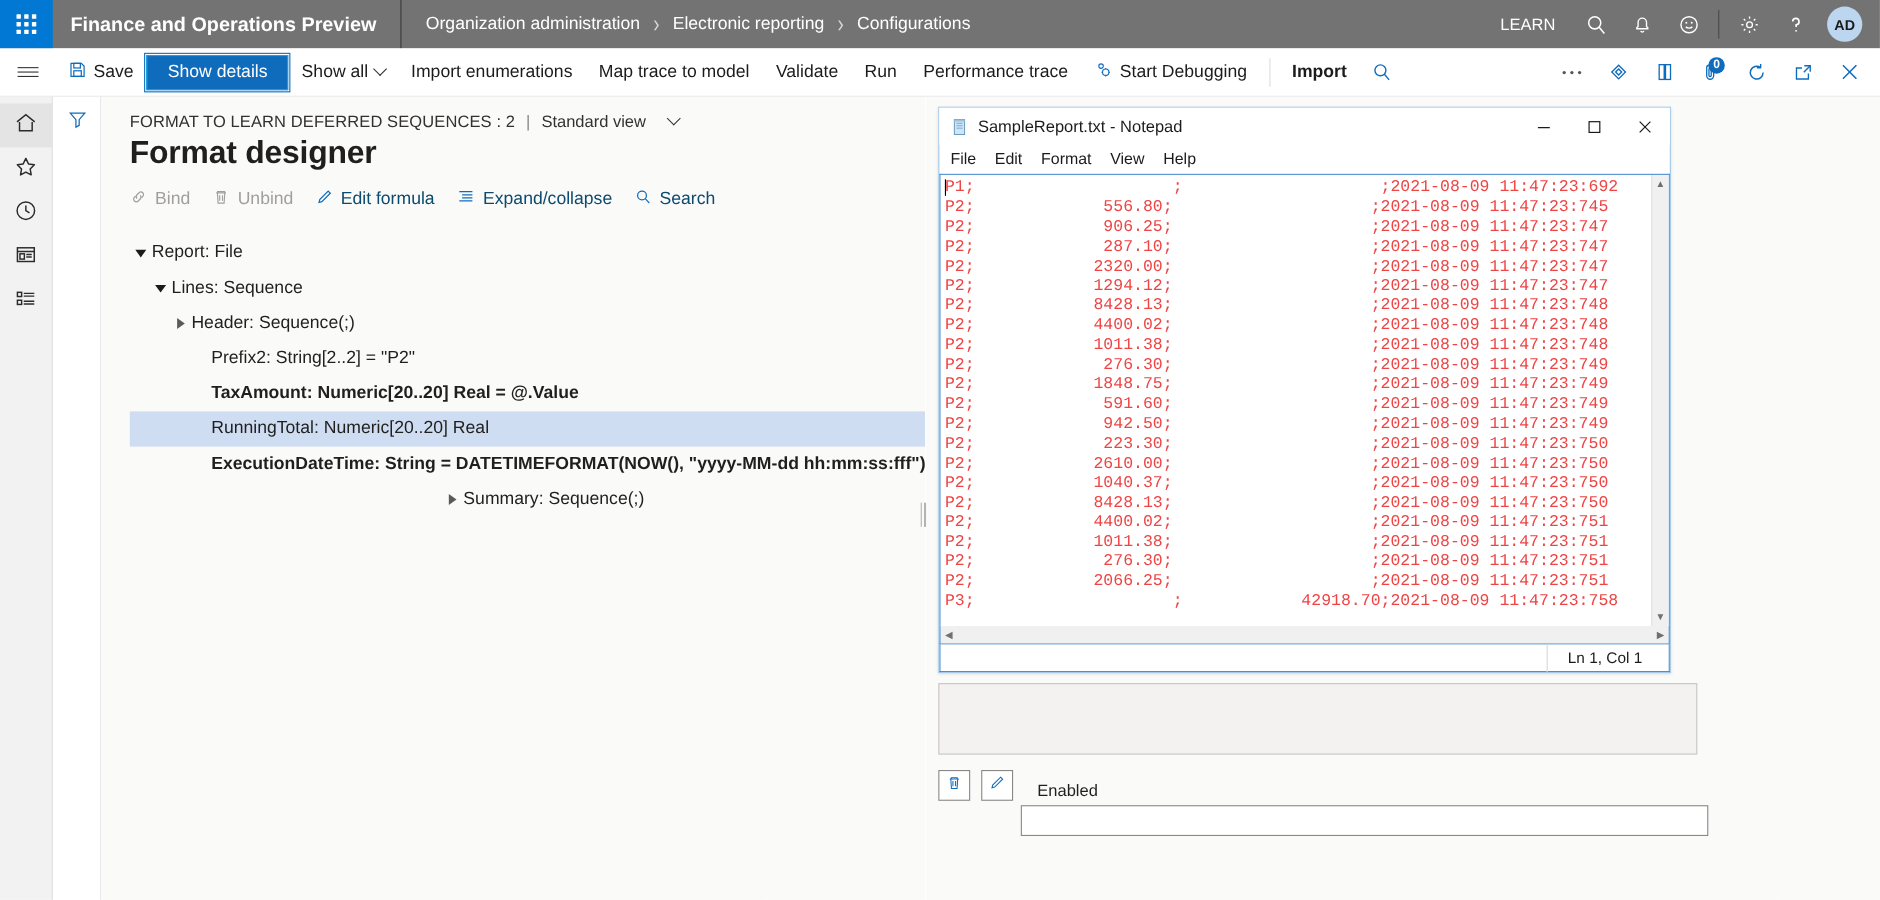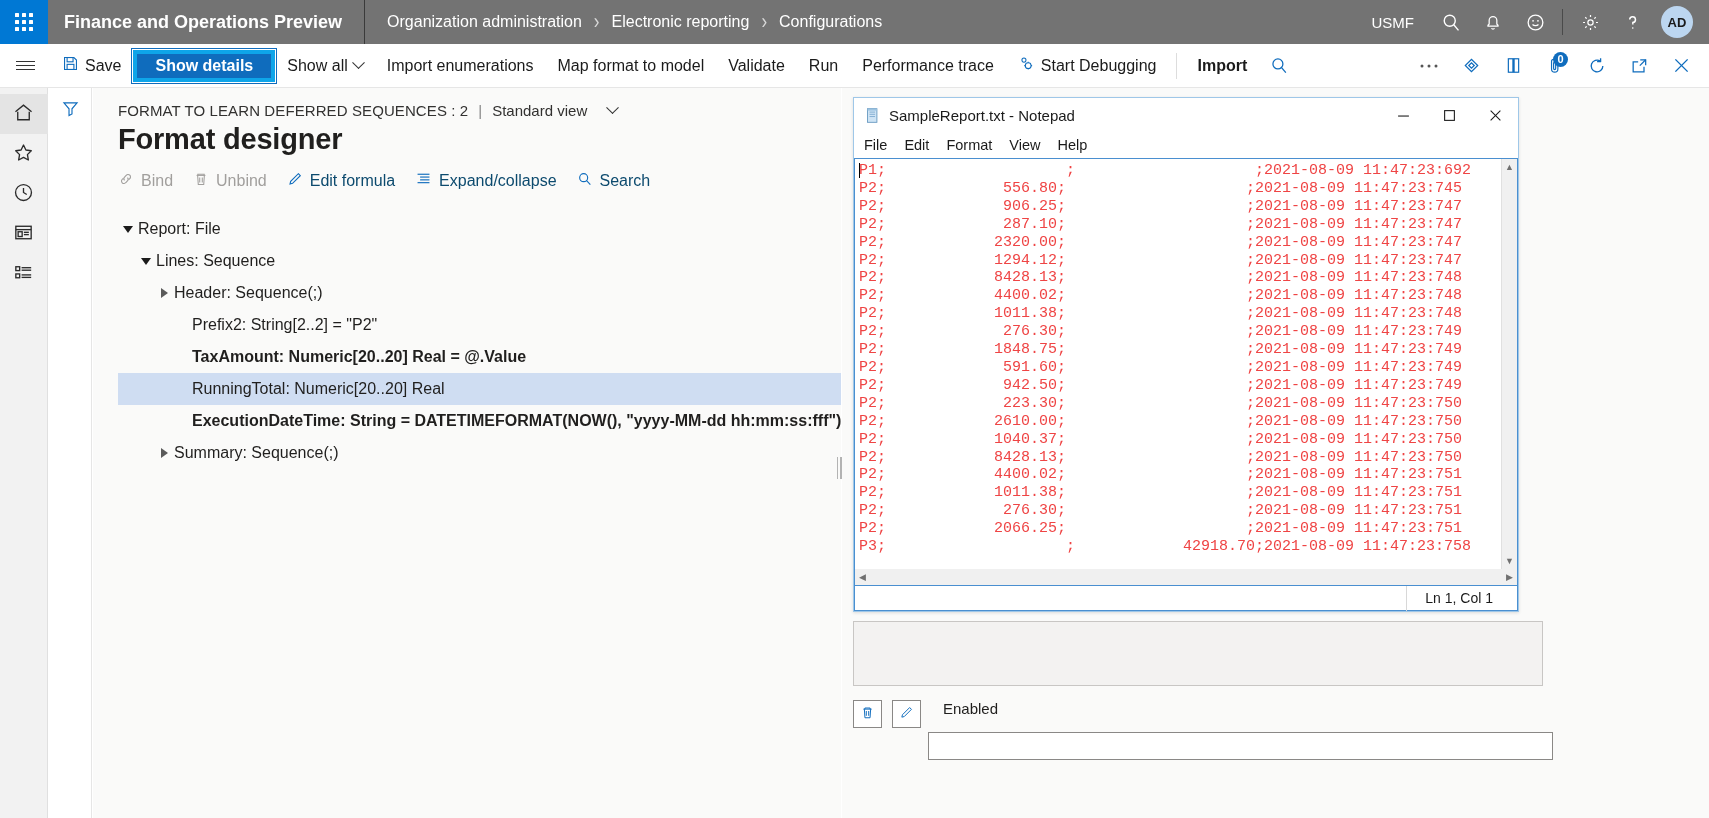--- a/index.html
+++ b/index.html
@@ -90,22 +90,22 @@
   }
   .hamburger b { display:block; width: 19px; height: 1.6px; background: #333; margin: 2.6px 0; }
   .ap-btn {
     display: flex; align-items: center; gap: 6px;
     padding: 0 11px; height: 32px;
     color: #1b1b1b; white-space: nowrap;
     border: 1px solid transparent;
   }
   .ap-btn.primary {
     background: #0f6cbd; color: #ffffff;
-    font-weight: 700; padding: 0 18px; height: 32px;
-    border: 4px solid #0ea5e9;
+    font-weight: 400; padding: 0 18px; height: 32px;
+    border: 1px solid #0ea5e9;
     outline: 1px solid #0f6cbd; outline-offset: 1px;
   }
   .ap-btn.bold { font-weight: bold; }
   .ap-sep { width: 1px; height: 26px; background: #dddddd; margin: 0 8px; }
   .chev-sm {
     display: inline-block; width: 9px; height: 9px;
     border-right: 1.6px solid #333; border-bottom: 1.6px solid #333;
     transform: rotate(45deg) translate(-2px,-2px);
   }
   .ap-right { margin-left: auto; display: flex; align-items: center; padding-right: 8px; gap: 2px; }
@@ -304,21 +304,21 @@
 
   
   .outputbox {
     position: absolute; left: 11px; top: 533px;
     width: 690px; height: 65px;
     background: #f3f2f1; border: 1px solid #c8c6c4;
   }
   .footer-row {
     position: absolute; left: 11px; top: 612px;
     width: 700px; height: 28px;
-    display: flex; align-items: flex-start; gap: 10px;
+    display: flex; align-items: flex-end; gap: 10px;
   }
   .sq-btn {
     width: 29px; height: 28px;
     border: 1px solid #8a8886; background: #ffffff;
     display: flex; align-items: center; justify-content: center;
     color: #0f6cbd;
   }
   .enabled-label { font-size: 15px; color: #201f1e; margin-left: 12px; }
   .bottom-field {
     position: absolute; left: 86px; top: 644px;
@@ -346,21 +346,21 @@
   <div class="app-title">Finance and Operations Preview</div>
   <div class="nav-divider"></div>
   <div class="breadcrumb">
     <span class="crumb">Organization administration</span>
     <span class="sep">›</span>
     <span class="crumb">Electronic reporting</span>
     <span class="sep">›</span>
     <span class="crumb">Configurations</span>
   </div>
   <div class="topbar-right">
-    <span class="company-code">USMF</span>
+    <span class="company-code">LEARN</span>
     <span class="tb-icon">
       <svg width="21" height="21" viewBox="0 0 24 24" fill="none" stroke="#fff" stroke-width="1.6">
           <circle cx="10" cy="10" r="6.3"></circle>
           <line x1="14.6" y1="14.6" x2="20" y2="21"></line>
         </svg>
     </span>
     <span class="tb-icon">
       <svg width="20" height="20" viewBox="0 0 24 24" fill="none" stroke="#fff" stroke-width="1.5">
           <path d="M6 17h12v-1l-1.4-1.6V10a4.6 4.6 0 0 0-9.2 0v4.4L6 16z"></path>
           <path d="M10.3 19.3a1.8 1.8 0 0 0 3.4 0"></path>
@@ -417,21 +417,21 @@
 
   <div class="ap-btn">
     <span>Show all</span>
     <span class="chev-sm"></span>
   </div>
 
   <div class="ap-btn">
     <span>Import enumerations</span>
   </div>
   <div class="ap-btn">
-    <span>Map format to model</span>
+    <span>Map trace to model</span>
   </div>
   <div class="ap-btn">
     <span>Validate</span>
   </div>
   <div class="ap-btn">
     <span>Run</span>
   </div>
   <div class="ap-btn">
     <span>Performance trace</span>
   </div>
@@ -655,21 +655,21 @@
         <span class="tree-label">TaxAmount: Numeric[20..20] Real = @.Value</span>
       </div>
       <div class="tree-row selected" style="padding-left: 54px;">
         <span class="twisty"></span>
         <span class="tree-label">RunningTotal: Numeric[20..20] Real</span>
       </div>
       <div class="tree-row bold" style="padding-left: 54px;">
         <span class="twisty"></span>
         <span class="tree-label">ExecutionDateTime: String = DATETIMEFORMAT(NOW(), "yyyy-MM-dd hh:mm:ss:fff")</span>
       </div>
-      <div class="tree-row" style="padding-left: 36px;">
+      <div class="tree-row" style="padding-left: 36px; justify-content: center;">
         <span class="twisty">
           <span class="tri-right"></span>
         </span>
         <span class="tree-label">Summary: Sequence(;)</span>
       </div>
     </div>
 </div>
 
 <div class="splitter">
     <i></i>

